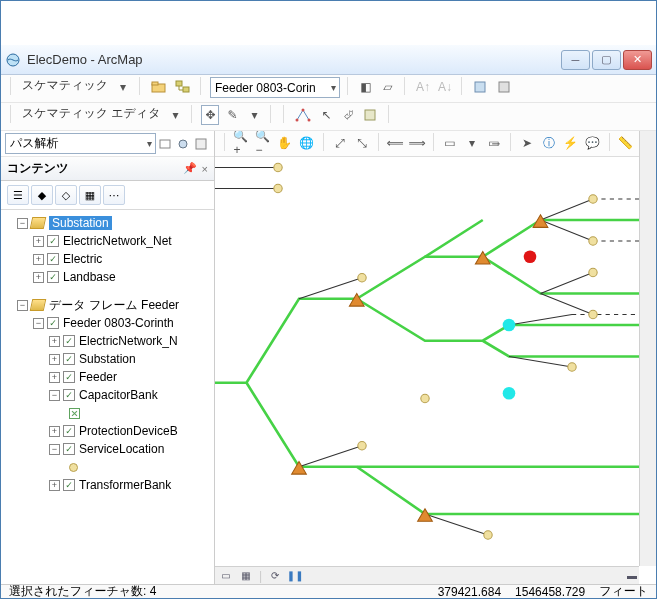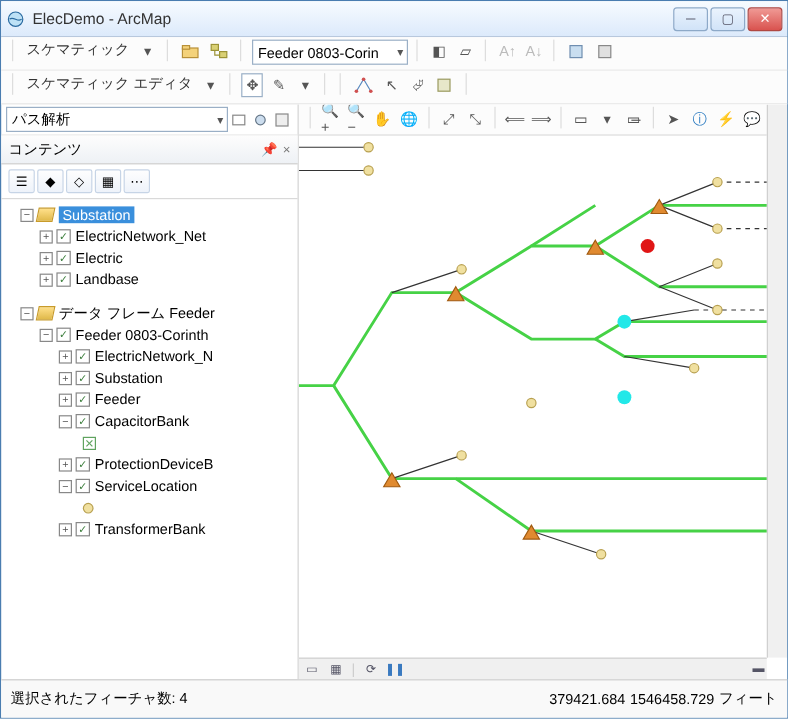--- a/index.html
+++ b/index.html
@@ -1,57 +1,57 @@
 <!DOCTYPE html>
 <html><head>
 <meta charset="utf-8">
 <style>
   * { box-sizing: border-box; margin: 0; padding: 0; font-family: "MS UI Gothic", Tahoma, sans-serif; font-size: 12px; }
   body { background: #fff; }
   .window { width: 657px; height: 599px; border: 1px solid #4a7db0; background: #fff; display: flex; flex-direction: column; box-shadow: 0 0 0 1px #ddd; }
-  .titlebar { height: 30px; background: linear-gradient(#f7fbff,#dceafb); display: flex; align-items: center; padding: 0 4px; border-bottom: 1px solid #b8c8dd; }
+  .titlebar { height: 30px; background: linear-gradient(#f7fbff,#dceafb); display: flex; align-items: center; padding: 0 4px; border-bottom: 1px solid #b8c8dd; margin-top: 44px; }
   .titlebar .appicon { width: 16px; height: 16px; margin-right: 6px; }
   .titlebar .title { flex: 1; color: #333; font-size: 13px; }
   .winbtns { display: flex; gap: 2px; }
   .winbtn { width: 29px; height: 20px; border: 1px solid #8da9c8; border-radius: 3px; background: linear-gradient(#eaf3fd,#d1e3f8); display: flex; align-items: center; justify-content: center; font-size: 11px; color: #556; }
   .winbtn.close { background: linear-gradient(#f09a95,#d9534f); color: #fff; border-color: #b04742; }
   .menubar { display: flex; flex-wrap: wrap; padding: 4px 10px 2px; border-bottom: 1px solid #e6e6e6; background: #fcfcfc; }
   .menubar span { margin-right: 12px; line-height: 20px; cursor: default; }
   .toolbar { display: flex; align-items: flex-start; padding: 2px 6px; border-bottom: 1px solid #e6e6e6; background: #fcfcfc; height: 28px; gap: 4px; }
   .toolbar .sep { width: 3px; height: 18px; border-left: 1px solid #ddd; margin: 0 3px; }
   .tb-btn { min-width: 18px; height: 20px; display: inline-flex; align-items: center; justify-content: center; color: #555; cursor: pointer; padding: 0 2px; }
   .tb-btn.disabled { color: #bbb; }
   .tb-label { color: #333; padding: 0 2px; }
   .tb-dd { border: 1px solid #9aafc6; background: #fff; height: 21px; display: inline-flex; align-items: center; padding: 0 16px 0 4px; position: relative; min-width: 100px; }
   .tb-dd::after { content: "▾"; position: absolute; right: 3px; color: #555; font-size: 10px; }
   .content { flex: 1; display: flex; overflow: hidden; }
-  .leftcol { width: 248px; display: flex; flex-direction: column; border-right: 1px solid #ccc; }
+  .leftcol { width: 214px; display: flex; flex-direction: column; border-right: 1px solid #ccc; }
   .na-row { display: flex; align-items: center; padding: 2px 4px; border-bottom: 1px solid #e6e6e6; }
   .toc-header { background: linear-gradient(#fdfdfd,#eef1f5); border-bottom: 1px solid #ccc; padding: 3px 6px; display: flex; align-items: center; }
-  .toc-header .title { flex: 1; }
+  .toc-header .title { flex: 1; font-weight: bold; }
   .toc-header .pin { color: #777; font-size: 11px; margin-left: 4px; }
   .tab-icons { display: flex; gap: 2px; padding: 4px 6px; border-bottom: 1px solid #d9d9d9; }
   .tab-icon { width: 22px; height: 20px; border: 1px solid #c6d4e6; background: linear-gradient(#fefefe,#eef3fa); border-radius: 2px; display: flex; align-items: center; justify-content: center; font-size: 11px; }
   .tree { flex: 1; overflow: auto; padding: 4px 2px; }
   .node { display: flex; align-items: center; white-space: nowrap; height: 18px; }
   .node .sq { width: 11px; height: 11px; border: 1px solid #888; background: #fff; display: inline-flex; align-items: center; justify-content: center; font-size: 9px; line-height: 9px; margin-right: 3px; color: #555; }
   .node .cb { width: 12px; height: 12px; border: 1px solid #888; background: #fff; display: inline-flex; align-items: center; justify-content: center; font-size: 9px; margin-right: 4px; color: #3a7d3a; }
   .node .layers-icon, .toc-header .layers-icon { width: 14px; height: 12px; margin-right: 4px; background: linear-gradient(#ffe08a,#e0b94a); border: 1px solid #c89b2a; transform: skewX(-12deg); }
   .node .lbl.selected { background: #3a8fdc; color: #fff; padding: 0 3px; }
   .ind1 { padding-left: 14px; } .ind2 { padding-left: 30px; } .ind3 { padding-left: 46px; } .ind4 { padding-left: 62px; }
   .sym-circle { width: 9px; height: 9px; border-radius: 50%; background: #f0e0a0; border: 1px solid #b8a050; margin-left: 4px; }
   .sym-x { width: 11px; height: 11px; border: 1px solid #5fa35f; position: relative; margin-left: 4px; }
   .sym-x::before, .sym-x::after { content:""; position:absolute; left:1px; right:1px; top:50%; border-top:1px solid #5fa35f; }
   .sym-x::before { transform: rotate(45deg);} .sym-x::after { transform: rotate(-45deg);}
   .map { flex: 1; position: relative; background: #fff; overflow: hidden; }
   .map svg { position: absolute; inset: 0; }
   .map-scroll-v { position: absolute; right: 0; top: 0; bottom: 18px; width: 17px; background: #f0f0f0; border-left: 1px solid #d0d0d0; }
   .map-scroll-h { position: absolute; left: 0; right: 17px; bottom: 0; height: 18px; background: #f0f0f0; border-top: 1px solid #d0d0d0; display: flex; align-items: center; padding-left: 4px; gap: 6px; }
   .map-scroll-h .mini { width: 14px; height: 12px; display: inline-flex; align-items: center; justify-content: center; color: #556; font-size: 10px; }
-  .statusbar { height: 32px; border-top: 1px solid #ccc; display: flex; align-items: center; padding: 0 8px; gap: 4px; background: #f9f9f9; }
+  .statusbar { height: 14px; border-top: 1px solid #ccc; display: flex; align-items: center; padding: 0 8px; gap: 14px; background: #f9f9f9; }
   .statusbar .sp { flex: 1; }
 </style>
 </head>
 <body>
 
 <div class="window">
 
   <div class="titlebar">
     <svg class="appicon" viewBox="0 0 16 16">
         <circle cx="8" cy="8" r="6" fill="#bde1f6" stroke="#2a6aa0"></circle>

